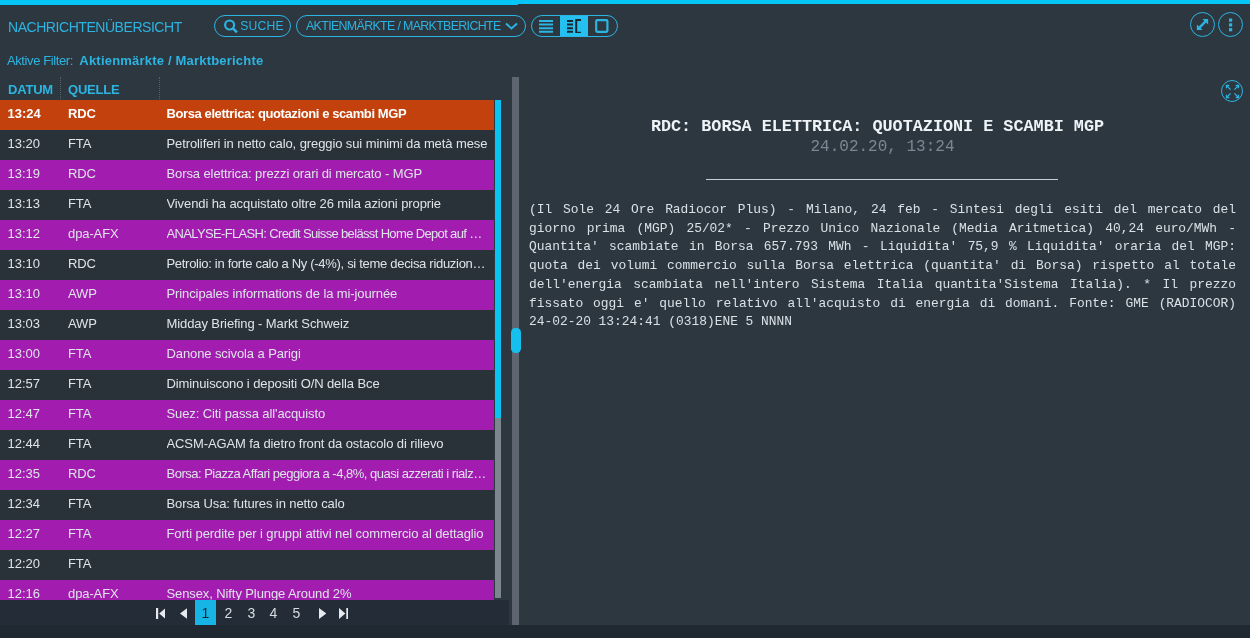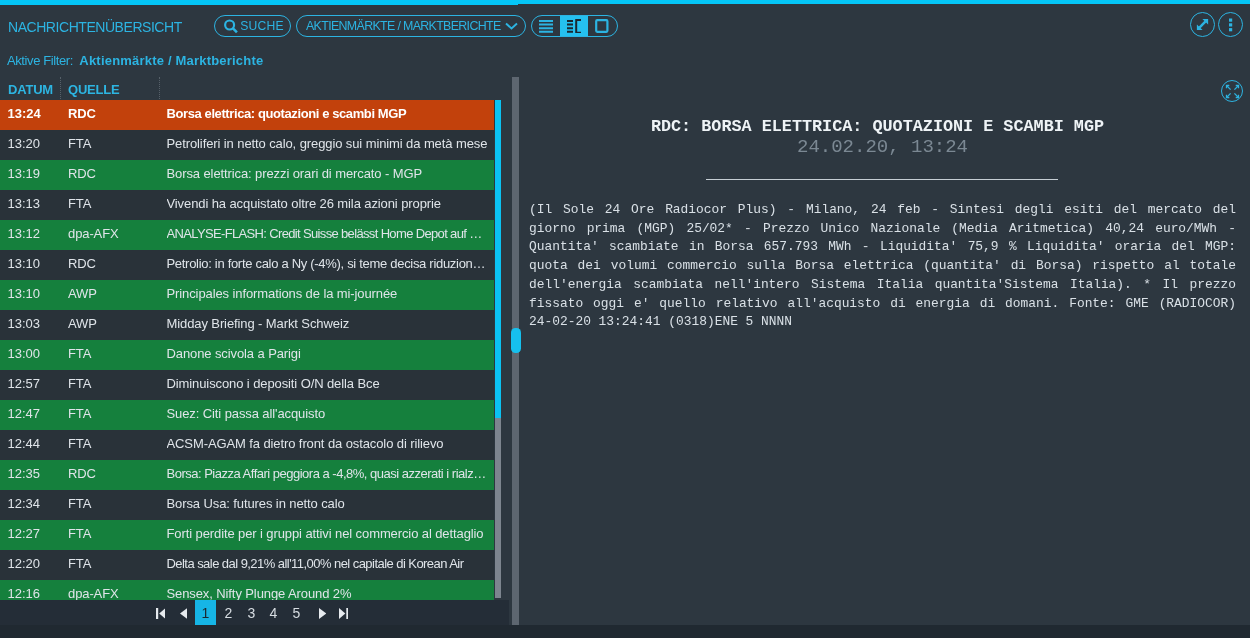--- a/index.html
+++ b/index.html
@@ -19,34 +19,34 @@
 #filter b{letter-spacing:0.2px;}
 #thead{left:0;top:77px;width:494px;height:23px;font-weight:bold;font-size:13px;color:#2db5e2;letter-spacing:-0.2px;}
 #thead .h{position:absolute;top:5px;}
 .dotsep{position:absolute;top:0;height:22px;border-left:1px dotted #566069;}
 #rows{left:0;top:100px;width:494px;height:500px;overflow:hidden;}
 .row{position:relative;width:494px;height:30px;font-size:13px;color:#dfe4e9;letter-spacing:-0.1px;}
 .row .c1{position:absolute;left:7.5px;top:5.5px;letter-spacing:0;}
 .row .c2{position:absolute;left:68px;top:5.5px;letter-spacing:-0.1px;}
 .row .c3{position:absolute;left:166.5px;top:5.5px;width:322px;white-space:nowrap;overflow:hidden;text-overflow:ellipsis;}
 .row.odd{background:#293239;text-decoration:underline;}
-.row.even{background:#15803d;}
+.row.even{background:#a21caf;}
 .row.sel{background:#c2410c;color:#ffffff;font-weight:bold;box-shadow:0 1px 0 #161c24,0 -1px 0 #1a202a;}
 .row.sel .c3{letter-spacing:-0.4px;}
 #sbcyan{left:495px;top:100px;width:6px;height:318px;background:#0bc2f3;}
 #sbgray{left:495px;top:418px;width:6px;height:180px;background:#7d858f;}
 #splitter{left:512px;top:77px;width:6.5px;height:561px;background:#5d6670;}
 #handle{left:510.5px;top:328px;width:10px;height:24.5px;border-radius:4.5px;background:#16c0ee;}
 #pager{left:0;top:600px;width:509px;height:26px;background:#242d37;}
 #pager .pg{position:absolute;top:0;height:26px;display:flex;align-items:center;justify-content:center;}
 .pgnum{font-size:14px;color:#d6dce1;}
 #pgact{left:195px;top:2px;width:21px;height:21px;background:#16b5e6;color:#1c2830;font-size:14px;display:flex;align-items:center;justify-content:center;}
 #rpanel{left:518px;top:4px;width:732px;height:620px;background:#2d3740;}
 #rtitle{left:514px;top:117px;width:727px;text-align:center;font-family:"Liberation Mono",monospace;font-weight:bold;font-size:16.8px;line-height:19px;color:#eef3f6;white-space:nowrap;}
-#rdate{left:519px;top:138px;width:727px;text-align:center;font-family:"Liberation Mono",monospace;font-size:19px;line-height:19px;color:#7b8893;white-space:nowrap;}
+#rdate{left:519px;top:138px;width:727px;text-align:center;font-family:"Liberation Mono",monospace;font-size:16px;line-height:19px;color:#7b8893;white-space:nowrap;}
 #rhr{left:706px;top:178.5px;width:352px;height:1.2px;background:#c6ced4;}
 #rbody{left:529px;top:201px;width:707px;font-family:"Liberation Mono",monospace;font-size:12.9px;line-height:18.7px;color:#d9e0e6;}
 #rbody .j{text-align:justify;text-align-last:justify;white-space:nowrap;}
 #cexp{left:1221px;top:80px;width:22px;height:22px;border:1.4px solid #2db3e0;}
 #botband{left:0;top:625px;width:1250px;height:13px;background:#202931;}
 </style></head>
 <body>
 <div class="abs" id="topstrip"></div>
 <div class="abs" id="rpanel"></div>
 <div class="abs" id="title">NACHRICHTENÜBERSICHT</div>
@@ -187,21 +187,20 @@
       <span class="c3">Borsa Usa: futures in netto calo</span>
     </div>
     <div class="row even">
       <span class="c1">12:27</span>
       <span class="c2">FTA</span>
       <span class="c3">Forti perdite per i gruppi attivi nel commercio al dettaglio</span>
     </div>
     <div class="row odd">
       <span class="c1">12:20</span>
       <span class="c2">FTA</span>
-      <span class="c3"><span style="letter-spacing:-0.55px">Delta sale dal 9,21% all'11,00% nel capitale di Korean Air</span></span>
     </div>
     <div class="row even">
       <span class="c1">12:16</span>
       <span class="c2">dpa-AFX</span>
       <span class="c3">Sensex, Nifty Plunge Around 2%</span>
     </div>
   </div>
 <div class="abs" id="sbcyan"></div>
 <div class="abs" id="sbgray"></div>
 <div class="abs" id="splitter"></div>

